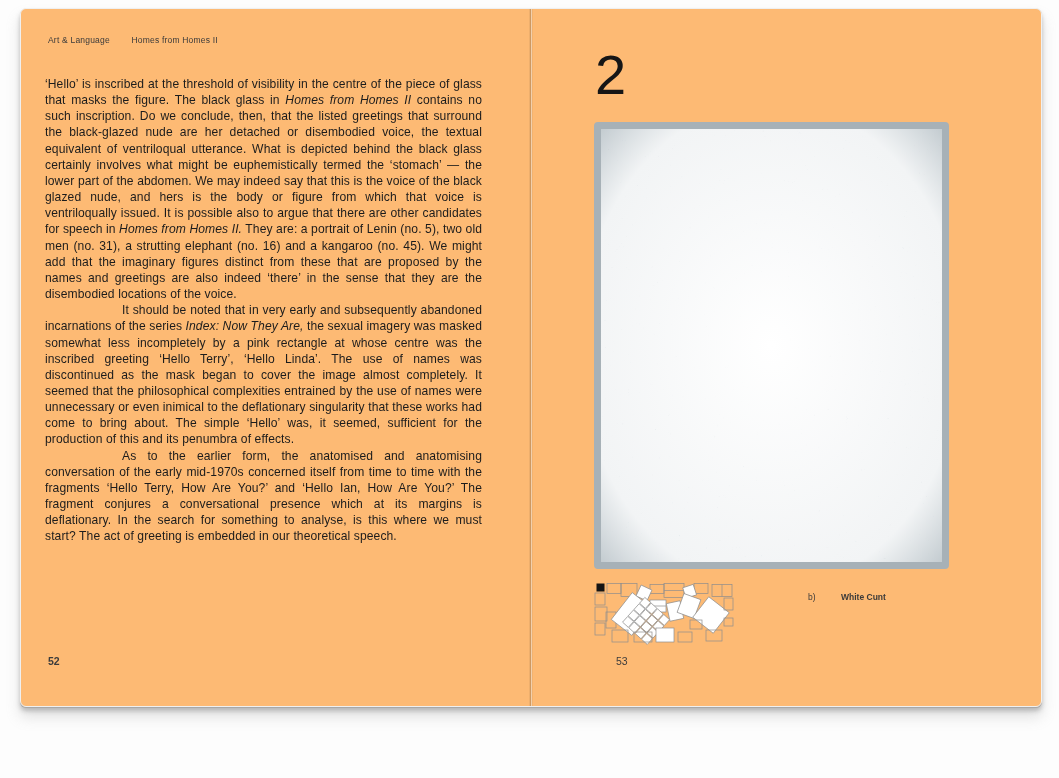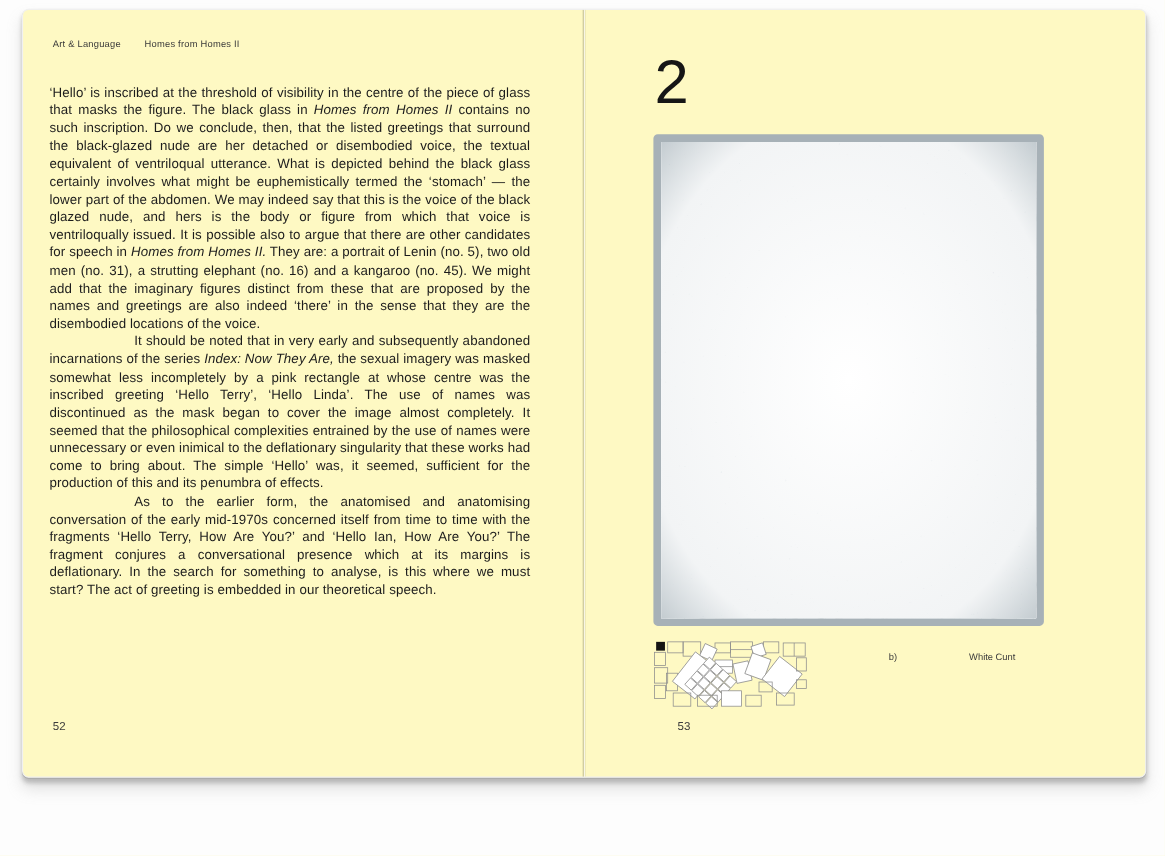--- a/index.html
+++ b/index.html
@@ -5,21 +5,21 @@
   html,body{margin:0;padding:0;}
   body{
     width:1059px;height:778px;position:relative;
     background:#fdfdfd;
     font-family:"Liberation Sans", sans-serif;
     -webkit-font-smoothing:antialiased;
     overflow:hidden;
   }
   .spread{
     position:absolute;left:20px;top:8px;width:1020px;height:697px;
-    background:#fef9c3;border-radius:6px;
+    background:#fdba74;border-radius:6px;
     border:1px solid #f0f0f0;
     box-shadow:0 1px 0 #a8a8a8, 0 4px 4px rgba(130,130,130,.45), 0 10px 14px rgba(160,160,160,.30);
   }
   .gutter{
     position:absolute;left:508px;top:0;bottom:0;width:4px;
     background:linear-gradient(to right, rgba(0,0,0,0), rgba(0,0,0,.22) 45%, rgba(255,255,255,.9) 55%, rgba(0,0,0,.10) 70%, rgba(0,0,0,0));
   }
   
   .running-head{
     position:absolute;left:27px;top:26px;font-size:8.5px;color:#3a3a3a;letter-spacing:.2px;
@@ -29,37 +29,37 @@
     position:absolute;left:24px;top:67px;width:437px;
     font-size:12.1px;line-height:16.15px;color:#1c1c1c;
     text-align:justify;letter-spacing:.1px;
   }
   .body-text p{margin:0;}
   .body-text p.indent{text-indent:77px;}
   .it{font-style:italic;}
   .folio{
     position:absolute;top:646px;font-size:10.5px;color:#3c3c3c;
   }
-  .folio.left{left:27px;}
+  .folio.left{left:27px;font-weight:bold;}
   .folio.right{left:575px;padding-left:20px;}
   
   .plate-number{
     position:absolute;left:574px;top:38px;
     font-size:56px;line-height:1;color:#161616;font-weight:400;
   }
   .artwork-frame{
     position:absolute;left:573px;top:113px;width:355px;height:447px;
     box-sizing:border-box;border:7px solid #a7b1b7;border-radius:4px;
     background:#dfe6ea;
     box-shadow:inset 0 0 2px rgba(90,105,112,.6);
   }
   .artwork-frame svg{display:block;}
   .caption{position:absolute;top:583px;font-size:8.5px;color:#3a3a3a;}
   .caption.label{left:787px;}
-  .caption.title{left:860px;}
+  .caption.title{left:820px;font-weight:bold;}
   .plan-diagram{position:absolute;left:573px;top:573px;width:142px;height:64px;}
 </style>
 </head>
 <body>
 
 <div class="spread">
 
   <div class="running-head">
     <span class="author">Art &amp; Language</span>
     <span class="title">Homes from Homes II</span>

